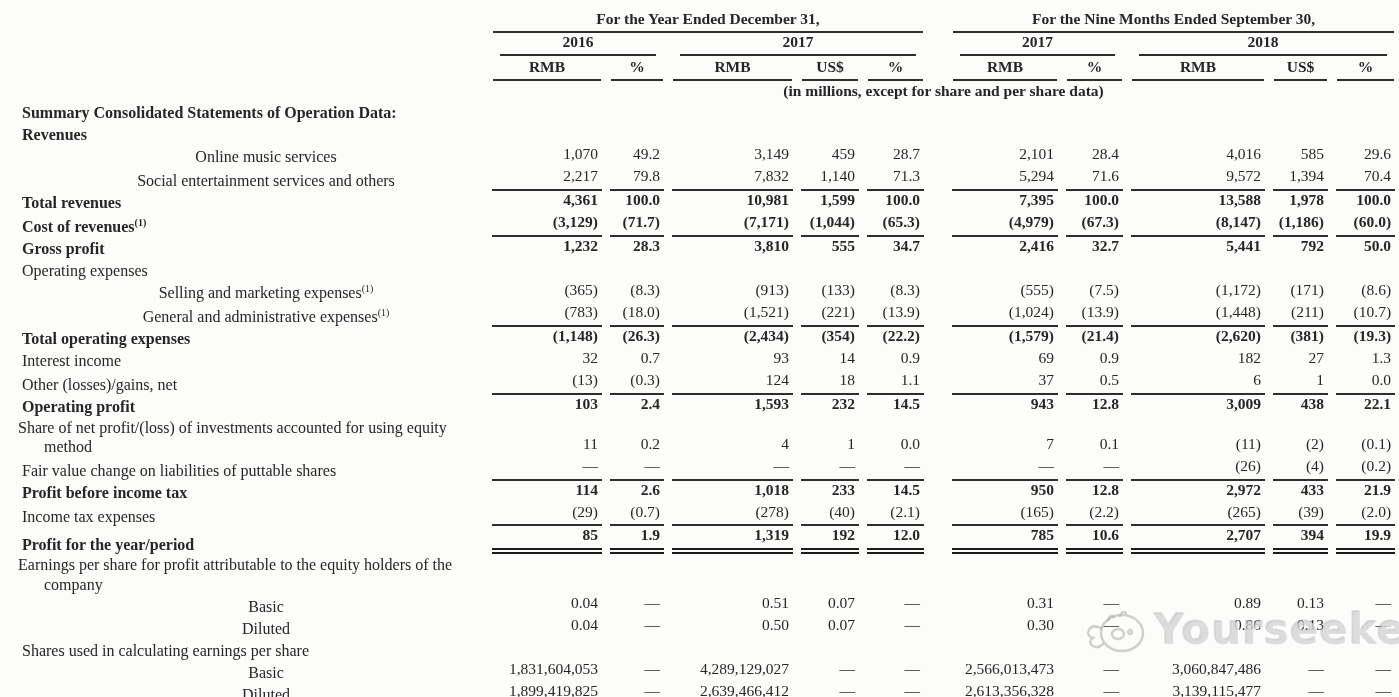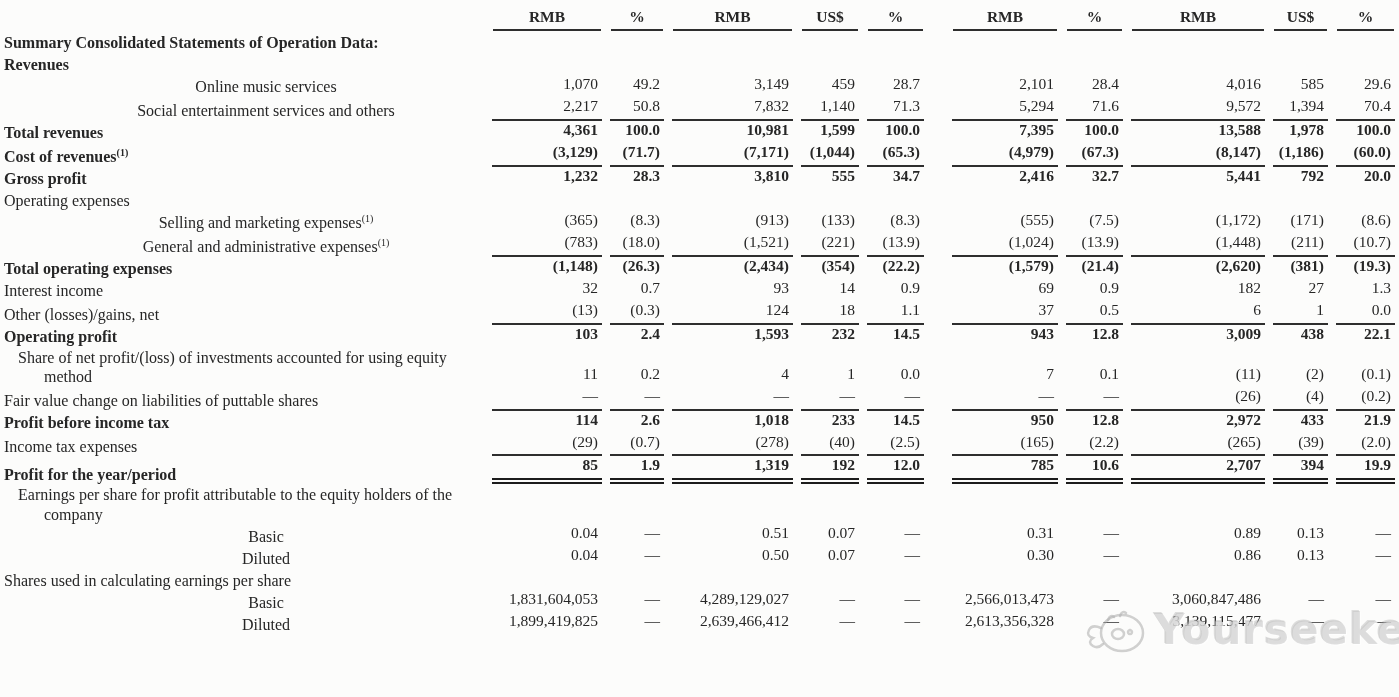--- a/index.html
+++ b/index.html
@@ -21,21 +21,21 @@
   thead th{font-weight:bold;text-align:center;}
   thead tr.r1{height:27px;}
   thead tr.r2{height:23px;}
   thead tr.r3{height:25px;}
   thead tr.r4{height:20px;}
   .hu{border-bottom:2px solid var(--line);padding-bottom:2px;margin:0 5px;text-align:center;}
   .hu.yr{margin:0 12px;}
   .note{font-weight:bold;}
   tbody tr{height:22px;}
   tbody tr.tall{height:40px;}
-  td.lbl{text-align:left;padding-left:4px;white-space:normal;font-size:16px;}
+  td.lbl{text-align:left;padding-left:22px;white-space:normal;font-size:16px;}
   td.lbl.ind{padding-left:44px;text-align:center;}
   td.lbl.hang{padding-left:44px;text-indent:-26px;}
   td.lbl sup{font-size:10px;line-height:0;}
   td.num{text-align:right;}
   td.num .u{margin:0 4px;padding:0 4px 3px 0;min-height:16px;}
   tr.rule-single td.num .u{border-bottom:2px solid var(--line);}
   tr.rule-double td.num .u{border-bottom:6px double #1c1c1c;}
   tr.b td{font-weight:bold;}
   td.gapc{}
   
@@ -66,20 +66,46 @@
         <col style="width:66px">
         <col style="width:65px">
       <col style="width:20px">
       <col style="width:114px">
         <col style="width:65px">
         <col style="width:142px">
         <col style="width:63px">
         <col style="width:67px">
     </colgroup>
     <thead>
+      <tr class="r1">
+        <th></th>
+        <th colspan="5">
+            <div class="hu">For the Year Ended December 31,</div>
+          </th>
+        <th class="gapc"></th>
+        <th colspan="5">
+            <div class="hu">For the Nine Months Ended September 30,</div>
+          </th>
+      </tr>
+      <tr class="r2">
+        <th></th>
+        <th colspan="2">
+            <div class="hu yr">2016</div>
+          </th>
+        <th colspan="3">
+            <div class="hu yr">2017</div>
+          </th>
+        <th class="gapc"></th>
+        <th colspan="2">
+            <div class="hu yr">2017</div>
+          </th>
+        <th colspan="3">
+            <div class="hu yr">2018</div>
+          </th>
+      </tr>
       <tr class="r3">
         <th></th>
         <th>
             <div class="hu">RMB</div>
           </th>
         <th>
             <div class="hu">%</div>
           </th>
         <th>
             <div class="hu">RMB</div>
@@ -99,20 +125,24 @@
           </th>
         <th>
             <div class="hu">RMB</div>
           </th>
         <th>
             <div class="hu">US$</div>
           </th>
         <th>
             <div class="hu">%</div>
           </th>
+      </tr>
+      <tr class="r4">
+        <th></th>
+        <th colspan="11"><span class="note">(in millions, except for share and per share data)</span></th>
       </tr>
     </thead>
     <tbody>
         <tr class="b">
           <td class="lbl">Summary Consolidated Statements of Operation Data:</td>
           <td class="num">
             <div class="u"></div>
           </td>
           <td class="num">
             <div class="u"></div>
@@ -210,21 +240,21 @@
           <td class="num">
             <div class="u">29.6</div>
           </td>
         </tr>
         <tr class="rule-single">
           <td class="lbl ind">Social entertainment services and others</td>
           <td class="num">
             <div class="u">2,217</div>
           </td>
           <td class="num">
-            <div class="u">50.8</div>
+            <div class="u">79.8</div>
           </td>
           <td class="num">
             <div class="u">7,832</div>
           </td>
           <td class="num">
             <div class="u">1,140</div>
           </td>
           <td class="num">
             <div class="u">71.3</div>
           </td>
@@ -337,21 +367,21 @@
           <td class="num">
             <div class="u">32.7</div>
           </td>
           <td class="num">
             <div class="u">5,441</div>
           </td>
           <td class="num">
             <div class="u">792</div>
           </td>
           <td class="num">
-            <div class="u">20.0</div>
+            <div class="u">50.0</div>
           </td>
         </tr>
         <tr>
           <td class="lbl">Operating expenses</td>
           <td class="num">
             <div class="u"></div>
           </td>
           <td class="num">
             <div class="u"></div>
           </td>
@@ -695,21 +725,21 @@
           <td class="num">
             <div class="u">(0.7)</div>
           </td>
           <td class="num">
             <div class="u">(278)</div>
           </td>
           <td class="num">
             <div class="u">(40)</div>
           </td>
           <td class="num">
-            <div class="u">(2.5)</div>
+            <div class="u">(2.1)</div>
           </td>
           <td class="gapc"></td>
           <td class="num">
             <div class="u">(165)</div>
           </td>
           <td class="num">
             <div class="u">(2.2)</div>
           </td>
           <td class="num">
             <div class="u">(265)</div>

